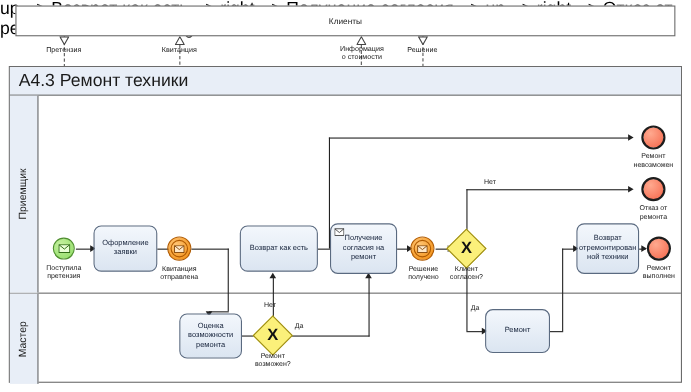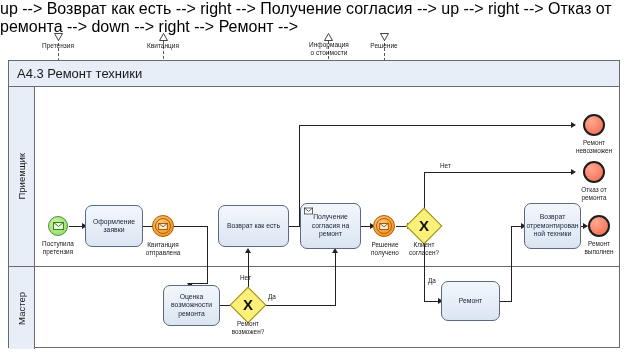--- a/index.html
+++ b/index.html
@@ -22,21 +22,21 @@
   }
 
   .pool-main{
     position:absolute;left:8px;top:60px;width:612px;height:288px;
     border:1px solid #6b6b6b;box-sizing:border-box;background:#fff;
   }
   .pool-main-header{
     position:absolute;left:0;top:0;width:100%;height:26px;
     background:#e8eef7;border-bottom:1px solid #6b6b6b;box-sizing:border-box;
     display:flex;align-items:center;padding-left:8px;
-    font-size:13px;color:#1a1a1a;
+    font-size:16px;color:#1a1a1a;
   }
   .lane{
     position:absolute;left:0;box-sizing:border-box;
   }
   .lane-head{
     position:absolute;left:0;top:0;width:26px;height:100%;
     background:#e8eef7;border-right:1px solid #6b6b6b;box-sizing:border-box;
     display:flex;align-items:center;justify-content:center;
   }
   .lane-head span{
@@ -124,20 +124,23 @@
     position:absolute;font-size:6.4px;color:#1a1a1a;white-space:nowrap;
   }
   .env{display:block;}
 </style>
 </head>
 <body>
 
 <div id="canvas">
 
   
+  <div class="pool-client">
+    <div class="pool-client-label">Клиенты</div>
+  </div>
 
   
   
   <div class="msgline" style="left:58px;top:33px;height:179px;"></div>
   <div class="tri-wrap" style="left:53.5px;top:33px;">
     <svg width="9" height="8" viewBox="0 0 9 8">
         <polygon points="0.5,0.5 8.5,0.5 4.5,7.5" fill="#ffffff" stroke="#444" stroke-width="1"></polygon>
       </svg>
   </div>
   <div class="msg-label" style="left:32px;top:42px;width:52px;">Претензия</div>

